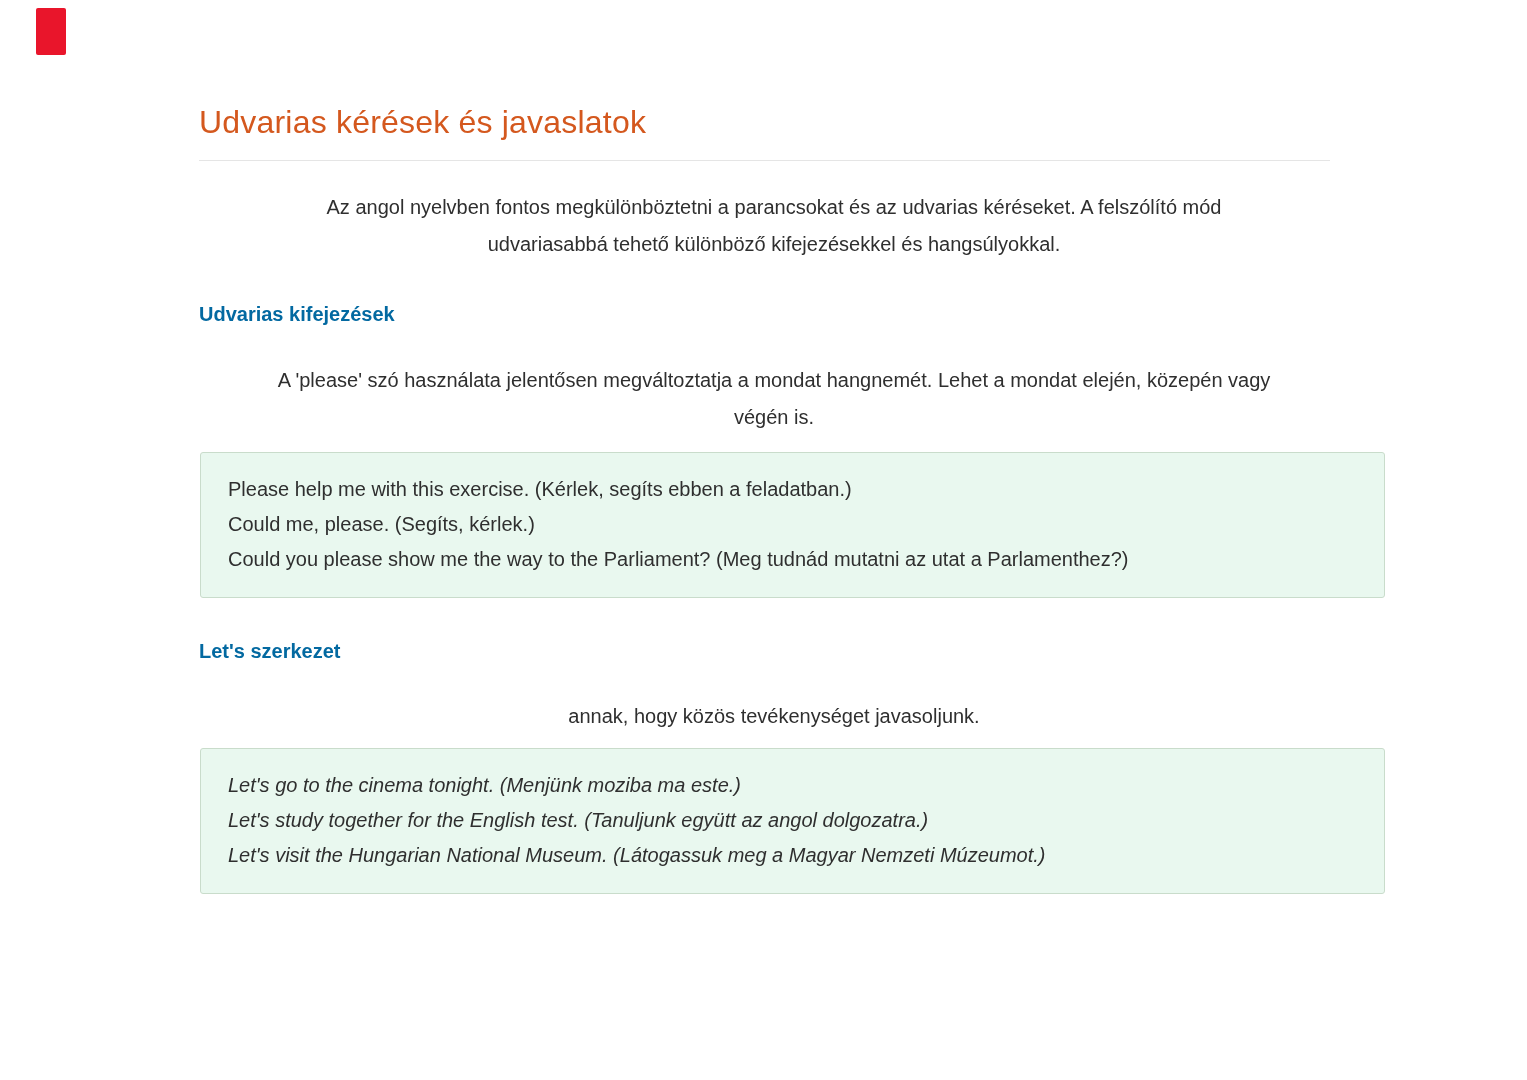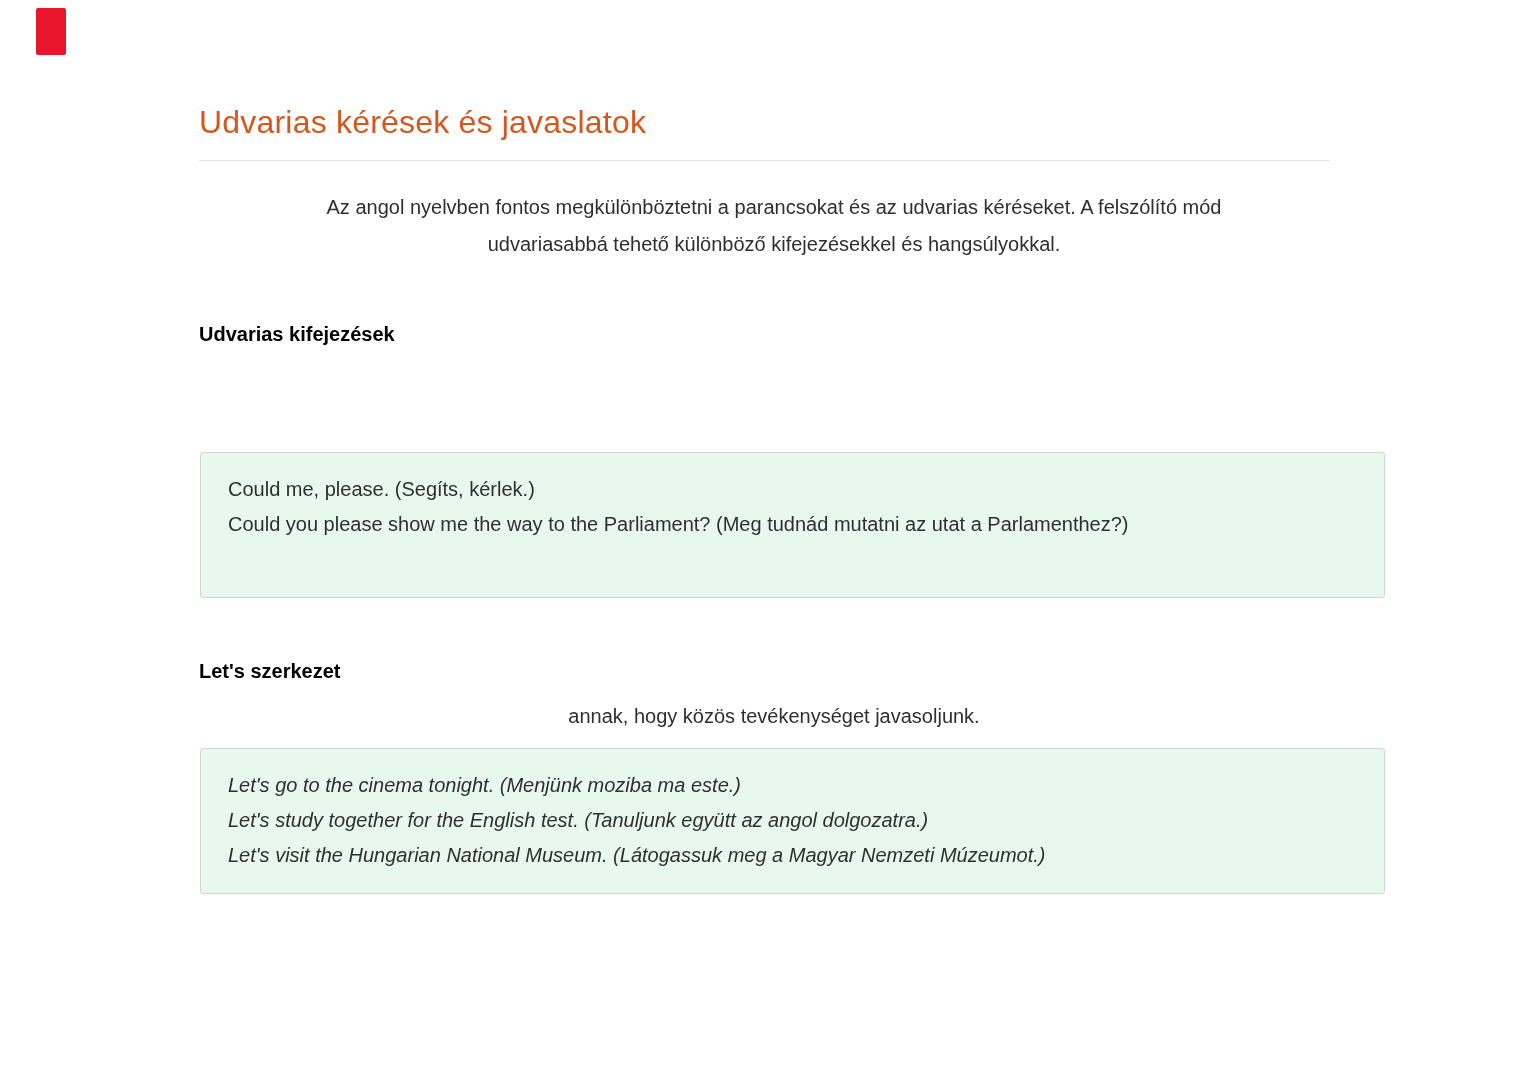--- a/index.html
+++ b/index.html
@@ -48,22 +48,21 @@
   .intro-par   { top: 189px; }
   .section-par-1 { top: 362px; }
   .section-par-2 { top: 698px; }
   .section-heading {
     position: absolute;
     left: 199px;
     width: 900px;
     font-size: 20px;
     line-height: 26px;
     font-weight: 700;
-    color: #000000;
-    margin-top: 20px;
+    color: #0369a1;
   }
   .section-heading-1 { top: 301px; }
   .section-heading-2 { top: 638px; }
   .example-box {
     position: absolute;
     left: 200px;
     width: 1185px;
     height: 146px;
     background: #e9f8ef;
     border: 1px solid #c9dccb;
@@ -90,22 +89,27 @@
 
   <div class="title-divider"></div>
 
   <p class="body-par intro-par">
     <span class="ln">Az angol nyelvben fontos megkülönböztetni a parancsokat és az udvarias kéréseket. A felszólító mód</span>
     <span class="ln">udvariasabbá tehető különböző kifejezésekkel és hangsúlyokkal.</span>
   </p>
 
   <h3 class="section-heading section-heading-1">Udvarias kifejezések</h3>
 
+  <p class="body-par section-par-1">
+    <span class="ln">A 'please' szó használata jelentősen megváltoztatja a mondat hangnemét. Lehet a mondat elején, közepén vagy</span>
+    <span class="ln">végén is.</span>
+  </p>
 
   <div class="example-box example-box-1">
+    <span class="example-line">Please help me with this exercise. (Kérlek, segíts ebben a feladatban.)</span>
     <span class="example-line">Could me, please. (Segíts, kérlek.)</span>
     <span class="example-line">Could you please show me the way to the Parliament? (Meg tudnád mutatni az utat a Parlamenthez?)</span>
   </div>
 
   <h3 class="section-heading section-heading-2">Let's szerkezet</h3>
 
   <p class="body-par section-par-2">
     <span class="ln">annak, hogy közös tevékenységet javasoljunk.</span>
   </p>
 

